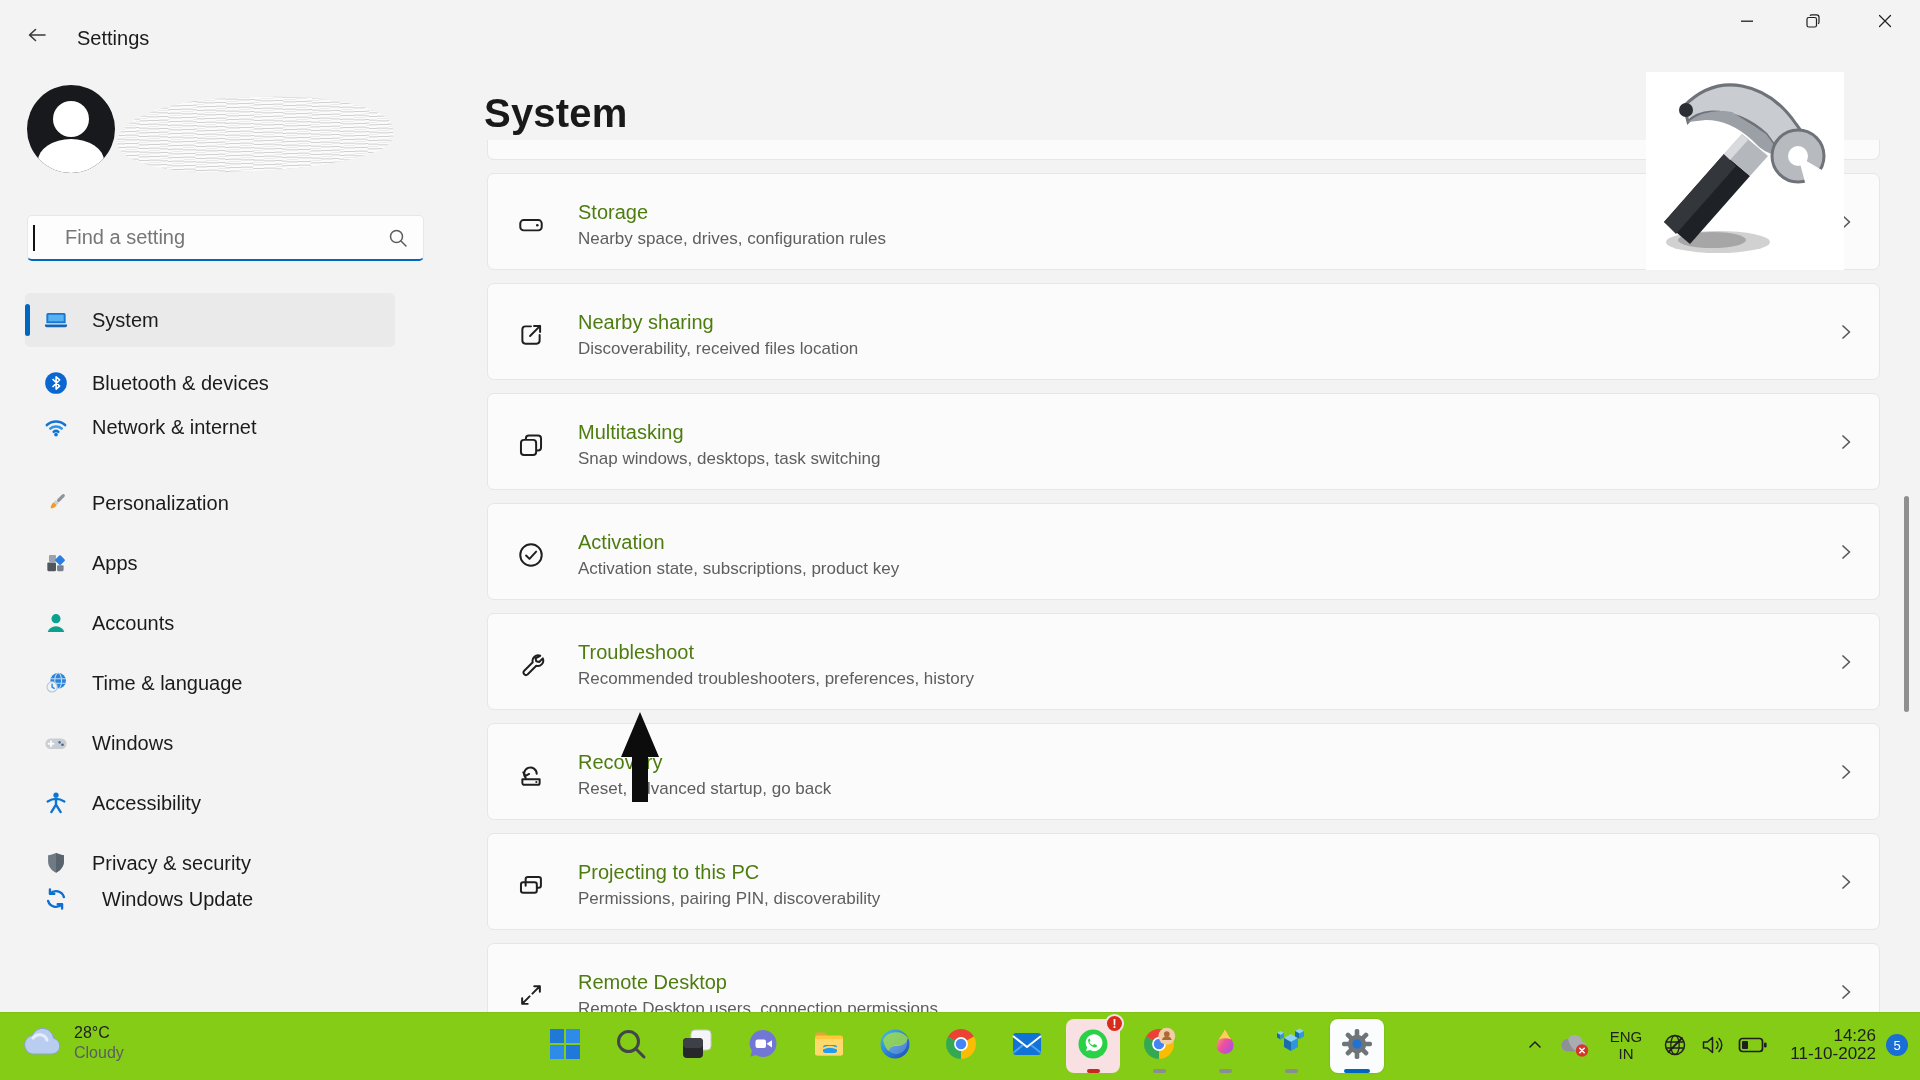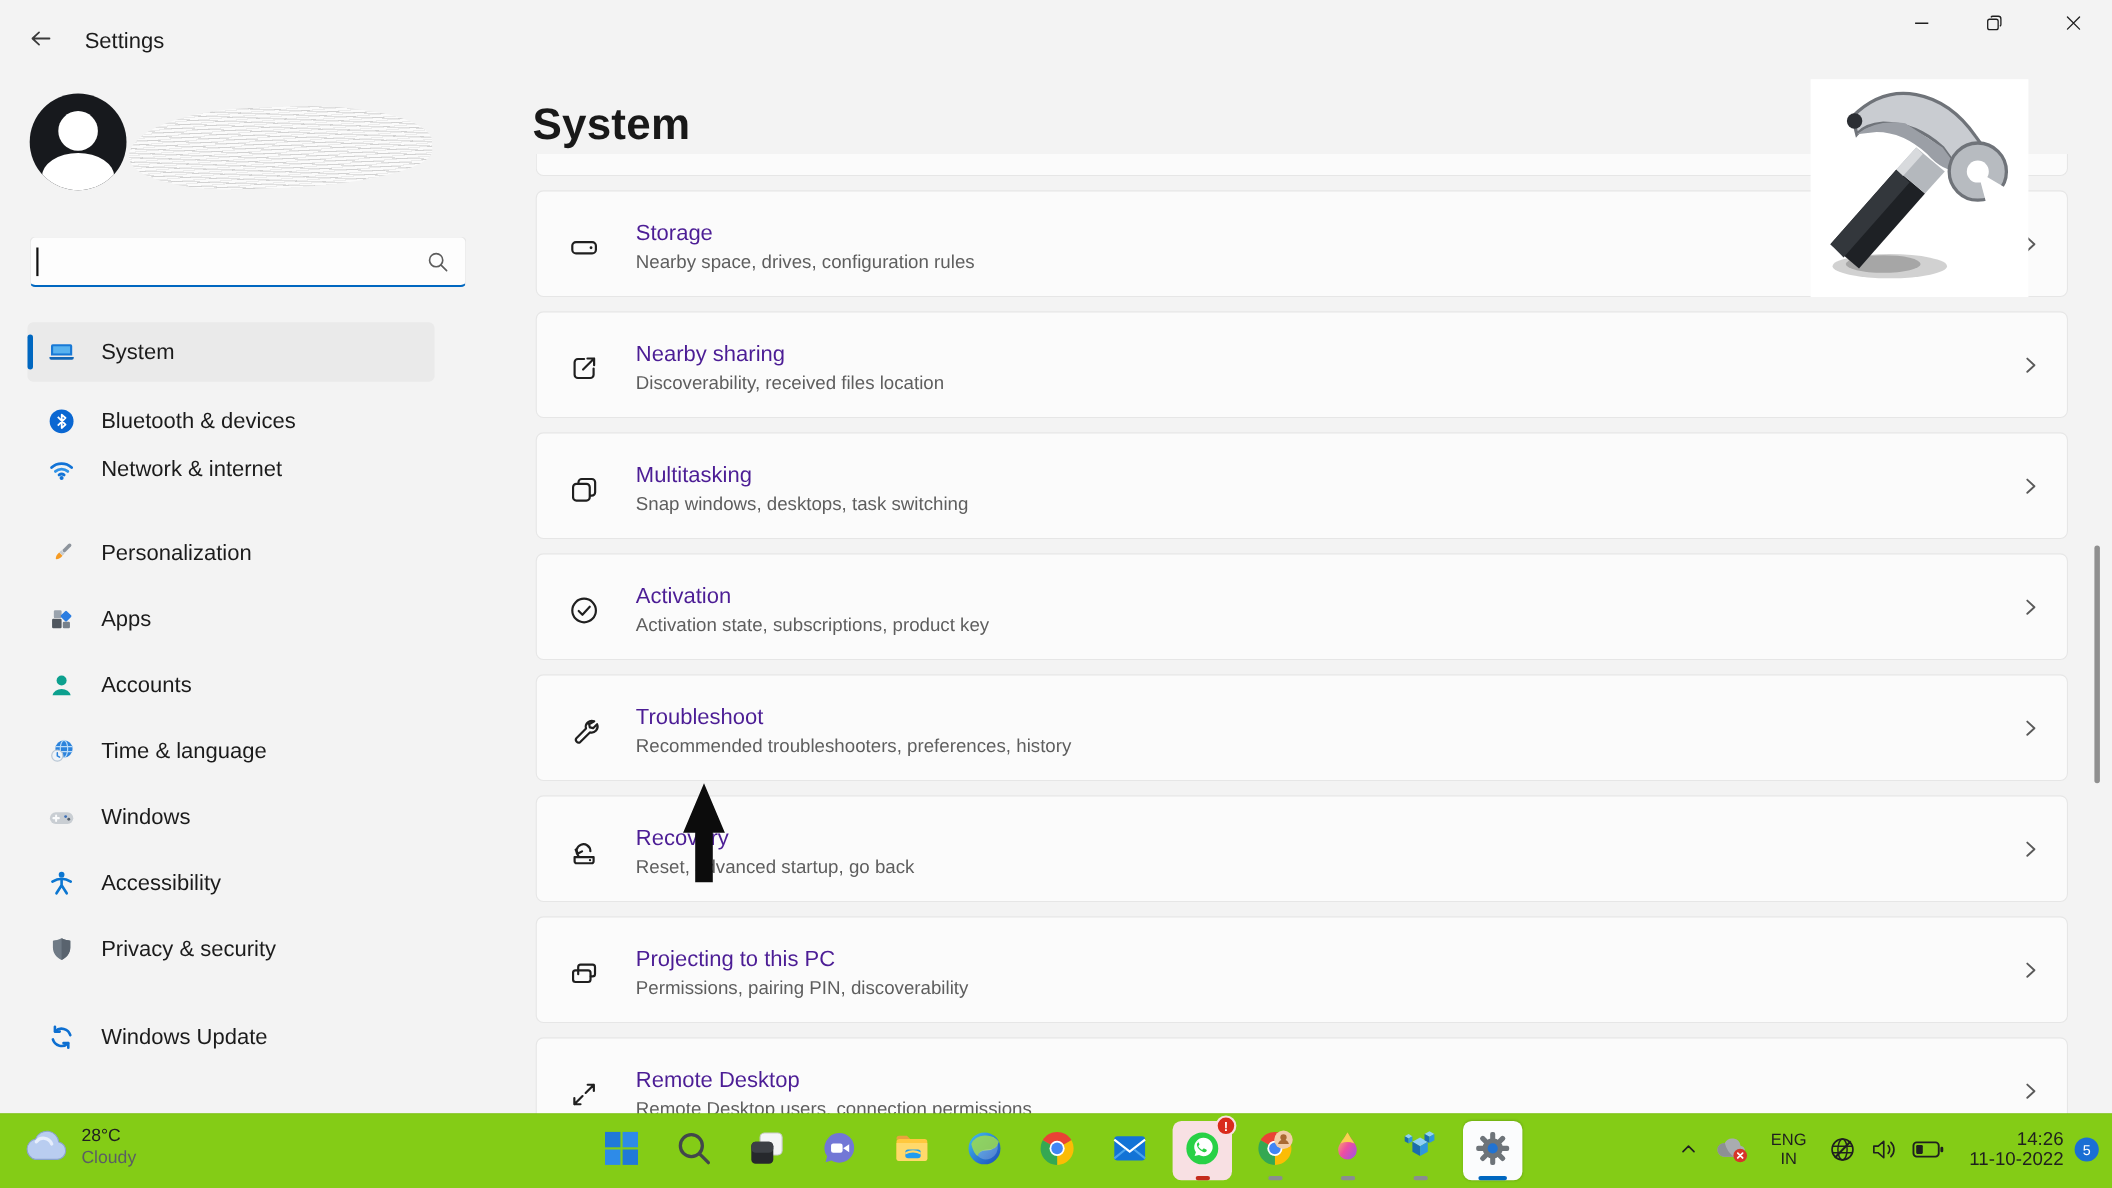--- a/index.html
+++ b/index.html
@@ -46,21 +46,21 @@
   .side-item .sicon { margin-left:18px; width:26px; height:26px; display:flex; align-items:center; justify-content:center; }
   .side-item .slabel { margin-left:23px; font-size:20px; color:#1b1b1b; }
 
   
   #page-title { left:484px; top:91px; font-size:40px; font-weight:600; letter-spacing:.2px; color:#191919; }
   .card { left:487px; width:1393px; height:97px; background:#fbfbfb; border:1px solid #e6e6e6; border-radius:7px; }
   #card-sliver { left:487px; top:140px; width:1393px; height:20px; background:#fbfbfb; border:1px solid #e6e6e6; border-top:none; border-radius:0 0 7px 7px; }
   .card .cicon { position:absolute; left:516px; top:36px; }
   .card .cicon, .card .ctitle, .card .csub, .card .chev { position:absolute; }
   .card .cicon { left:29px; top:37px; width:28px; height:28px; }
-  .card .ctitle { left:90px; top:27px; font-size:20px; color:#4c1d95; }
+  .card .ctitle { left:90px; top:27px; font-size:20px; color:#4d7c0f; }
   .card .csub { left:90px; top:55px; font-size:17px; color:#5e5e5e; }
   .card .chev { right:24px; top:39px; width:18px; height:18px; }
 
   #scrollbar-thumb { left:1904px; top:496px; width:5px; height:216px; border-radius:3px; background:#8f8f8f; }
 
   
   #annot-arrow { left:615px; top:708px; z-index:30; }
   #hammer-box { left:1646px; top:72px; width:198px; height:198px; background:#ffffff; z-index:40; }
 
   
@@ -109,20 +109,21 @@
       </svg></span>
 </div>
 
 <div class="abs" id="avatar">
   <div class="head"></div>
   <div class="shoulders"></div>
 </div>
 <div class="abs" id="name-scribble"></div>
 
 <div class="abs" id="search-box">
+  <input id="search-input" type="text" placeholder="Find a setting" style="">
   <span id="search-glyph">
     <svg width="22" height="22" viewBox="0 0 22 22">
         <circle cx="9.5" cy="9.5" r="6" fill="none" stroke="#5c5c5c" stroke-width="1.5"></circle>
         <path d="M14 14 L19 19" stroke="#5c5c5c" stroke-width="1.5" stroke-linecap="round"></path>
       </svg>
   </span>
 </div>
 <div class="abs" id="search-caret"></div>
 
 <nav id="sidebar">
@@ -224,21 +225,21 @@
     </div>
     <div class="abs side-item" style="top: 836px;">
       <span class="sicon">
         <svg width="26" height="26" viewBox="0 0 24 24">
           <path d="M12 2.8 c2.7 1.2 5.1 1.8 7.3 2 v5.6 c0 4.9-3 8.3-7.3 10.6 C7.7 18.7 4.7 15.3 4.7 10.4 V4.8 C6.9 4.6 9.3 4 12 2.8z" fill="#6f7a85"></path>
           <path d="M12 2.8 c2.7 1.2 5.1 1.8 7.3 2 v5.6 c0 4.9-3 8.3-7.3 10.6z" fill="#59636e"></path>
         </svg>
       </span>
       <span class="slabel">Privacy &amp; security</span>
     </div>
-    <div class="abs side-item" style="top: 916px;">
+    <div class="abs side-item" style="top: 872px; gap: 10px;">
       <span class="sicon">
         <svg width="26" height="26" viewBox="0 0 24 24">
           <path d="M19.3 10.2 A7.6 7.6 0 0 0 6.6 7" fill="none" stroke="#0d6fd1" stroke-width="2.2" stroke-linecap="round"></path>
           <path d="M6.4 3.2 v4 h4" fill="none" stroke="#0d6fd1" stroke-width="2.2" stroke-linecap="round" stroke-linejoin="round"></path>
           <path d="M4.7 13.8 A7.6 7.6 0 0 0 17.4 17" fill="none" stroke="#0d6fd1" stroke-width="2.2" stroke-linecap="round"></path>
           <path d="M17.6 20.8 v-4 h-4" fill="none" stroke="#0d6fd1" stroke-width="2.2" stroke-linecap="round" stroke-linejoin="round"></path>
         </svg>
       </span>
       <span class="slabel">Windows Update</span>
     </div>

